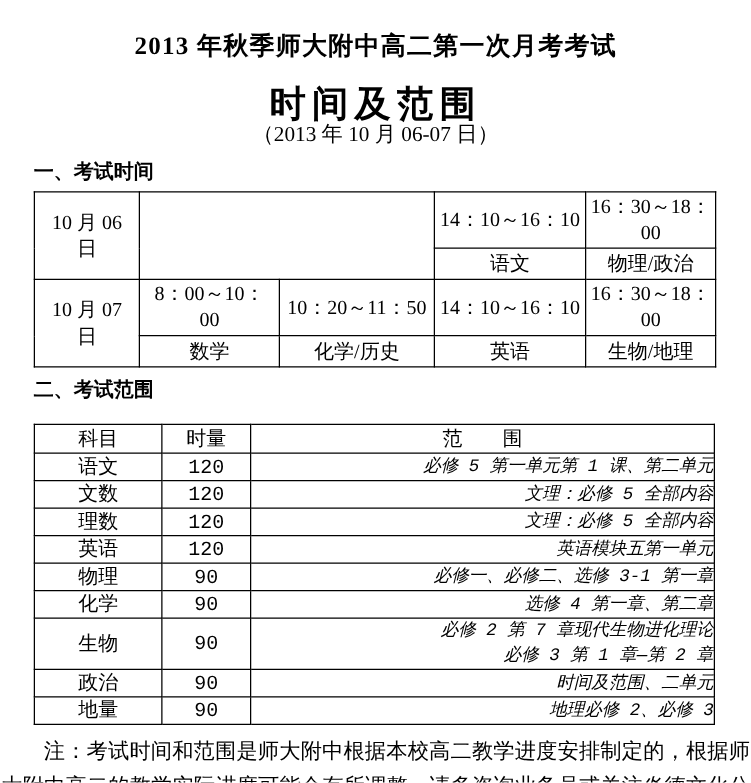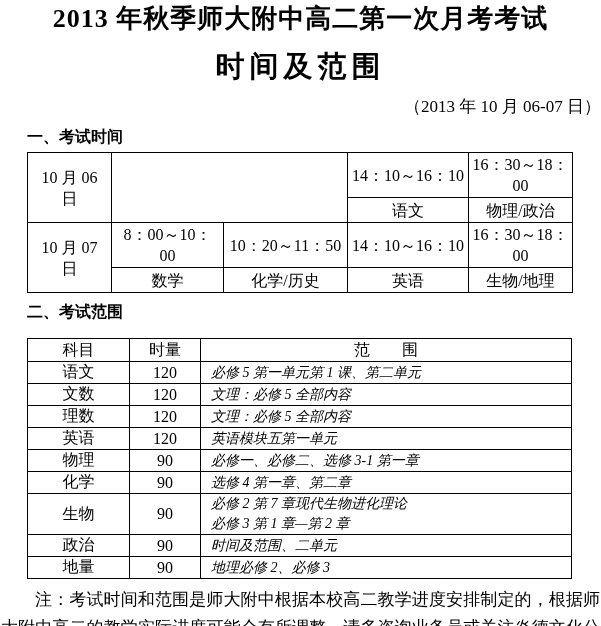--- a/index.html
+++ b/index.html
@@ -9,38 +9,38 @@
     color: #000000;
     font-family: "Liberation Serif", serif;
   }
   body {
     width: 601px;
     height: 626px;
     overflow: hidden;
   }
   .doc-title {
     text-align: center;
-    font-size: 26px;
+    font-size: 20px;
     font-weight: bold;
-    margin-top: 3px;
+    margin-top: 21px;
     letter-spacing: 1px;
     line-height: 32px;
   }
   .doc-subtitle {
     text-align: center;
     font-size: 29px;
     font-weight: bold;
     letter-spacing: 5px;
     margin-top: 18px;
     line-height: 26px;
   }
   .doc-dateline {
-    text-align: right;
+    text-align: center;
     font-size: 17px;
-    margin-top: 17px;
+    margin-top: 0;
     line-height: 22px;
   }
   .section-heading {
     font-family: "Liberation Sans", sans-serif;
     font-size: 16px;
     font-weight: 700;
     margin: 9px 0 5px 27px;
     line-height: 20px;
   }
   table {
@@ -66,25 +66,25 @@
   .t1 .subject-row td { height: 24px; }
   
   .t2 { width: 544px; margin-top: 16px; }
   .t2 th {
     font-weight: normal;
     font-size: 16px;
     text-align: center;
     height: 22px;
     font-family: "Liberation Sans", sans-serif;
   }
-  .t2 td { font-size: 16px; vertical-align: middle; }
+  .t2 td { font-size: 16px; vertical-align: middle; font-family: Liberation Mono, monospace; }
   .t2 td.col-subject { text-align: center; height: 20px; font-family: "Liberation Sans", sans-serif; }
   .t2 td.col-duration { text-align: center; }
   .t2 td.col-scope {
-    text-align: left;
+    text-align: right;
     padding-left: 10px;
     font-style: italic;
     font-size: 14px;
     line-height: 20px;
     white-space: pre-line;
   }
   
   .note {
     margin: 7px 1px 0 1px;
     font-size: 17px;

